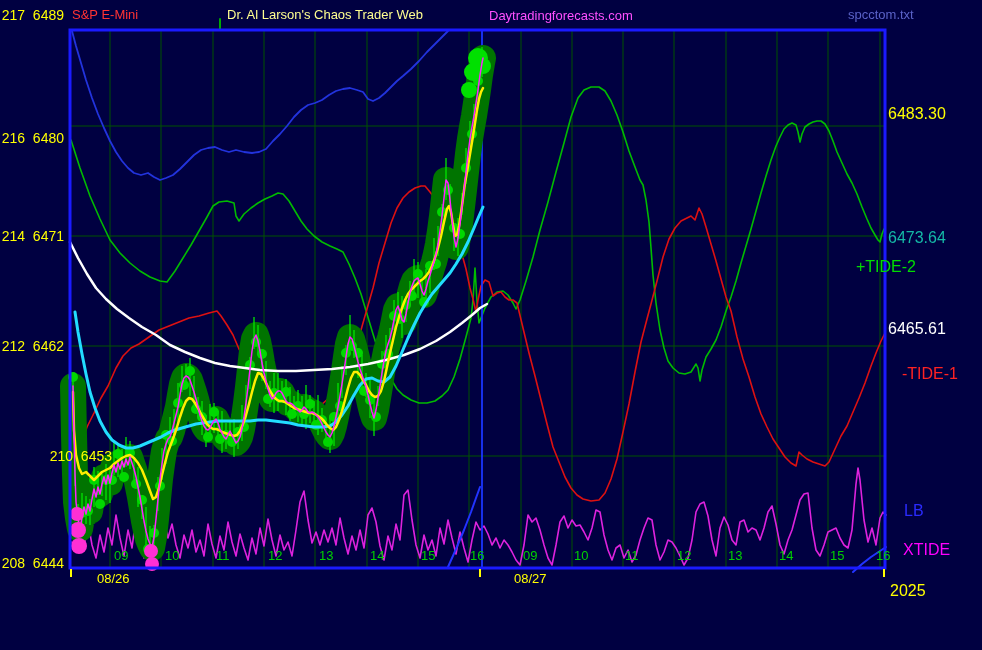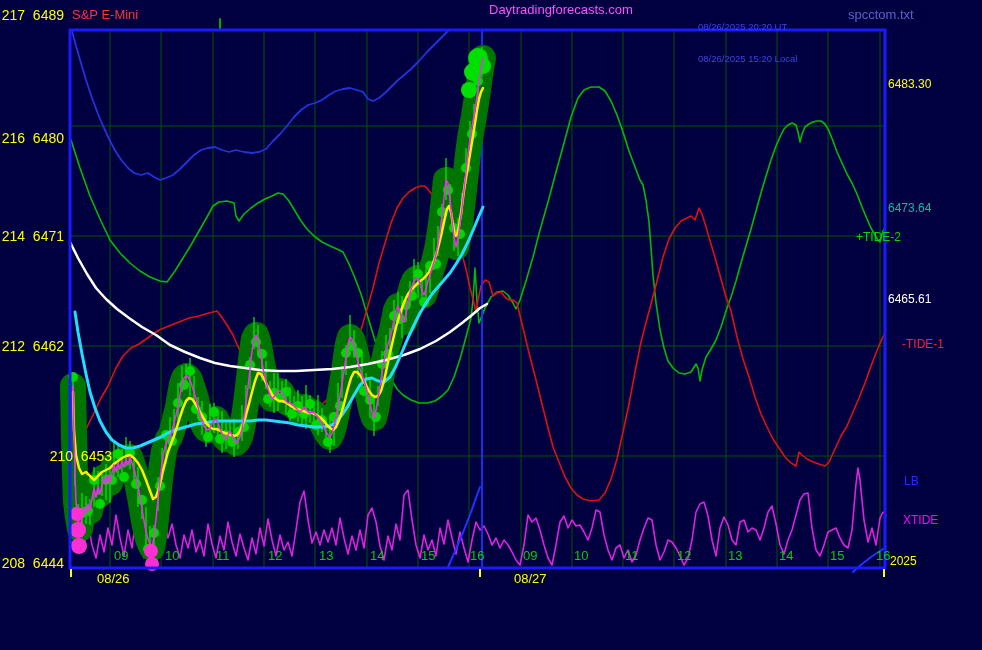--- a/index.html
+++ b/index.html
@@ -1,26 +1,26 @@
 <!DOCTYPE html>
 <html><head>
 <meta charset="utf-8">
 <style>
   html,body{margin:0;padding:0;background:#000041;}
   #stage{position:relative;width:982px;height:650px;background:#000041;overflow:hidden;
          font-family:"Liberation Sans",sans-serif;}
   .abs{position:absolute;white-space:pre;}
   .hdr-sym{left:72px;top:7px;color:#ff3333;font-size:13px;}
   .hdr-title{left:227px;top:7px;color:#ffff90;font-size:13px;}
-  .hdr-site{left:489px;top:2px;color:#ff50ff;font-size:13px;cursor:pointer;}
+  .hdr-site{left:489px;top:8px;color:#ff50ff;font-size:13px;cursor:pointer;}
   .hdr-ts{left:698px;top:1px;color:#3c45d8;font-size:9.5px;line-height:10.5px;}
   .hdr-file{left:848px;top:7px;color:#5a62c8;font-size:13px;}
   .copyright{left:473px;top:633px;color:#f0f000;font-size:13px;}
   .lbl-left{left:0;width:64px;text-align:right;color:#ffff00;font-size:14px;}
-  .lbl-right{font-size:12px;}
+  .lbl-right{font-size:16px;margin-top:28px;}
   .lbl-hour{color:#00d000;font-size:13px;}
   .lbl-date{color:#ffff00;font-size:13px;}
   svg{position:absolute;left:0;top:0;}
 </style>
 </head>
 <body>
 
 <div id="stage">
   <svg id="plot-svg" width="982" height="650">
       <rect x="70" y="30" width="815" height="538" fill="#000041"></rect>
@@ -239,25 +239,22 @@
       <circle cx="78" cy="530" r="8" fill="#ff2fd4"></circle>
       <circle cx="79" cy="546" r="8" fill="#ff2fd4"></circle>
       <circle cx="151" cy="551" r="7" fill="#ff2fd4"></circle>
       <circle cx="152" cy="564" r="7" fill="#ff2fd4"></circle>
       <rect x="70" y="30" width="815" height="538" fill="none" stroke="#1a1aff" stroke-width="3"></rect>
       <line x1="71" y1="569" x2="71" y2="577" stroke="#ffff00" stroke-width="2"></line>
       <line x1="480" y1="569" x2="480" y2="577" stroke="#ffff00" stroke-width="2"></line>
       <line x1="884" y1="569" x2="884" y2="577" stroke="#ffff00" stroke-width="2"></line>
     </svg>
   <span class="abs hdr-sym">S&amp;P E-Mini</span>
+  <span class="abs hdr-title">Dr. Al Larson's Chaos Trader Web</span>
   <span class="abs hdr-site">Daytradingforecasts.com</span>
-  <div class="abs hdr-ts">
-    <div>08/26/2025 20:20 UT</div>
-    <div>08/26/2025 15:20 Local</div>
-  </div>
   <span class="abs hdr-file">spcctom.txt</span>
   <div id="labels">
       <div class="abs lbl-left" style="top: 7px;">217  6489</div>
       <div class="abs lbl-left" style="top: 130px;">216  6480</div>
       <div class="abs lbl-left" style="top: 228px;">214  6471</div>
       <div class="abs lbl-left" style="top: 338px;">212  6462</div>
       <div class="abs lbl-left" style="top: 448px; padding-left: 48px;">210  6453</div>
       <div class="abs lbl-left" style="top: 555px;">208  6444</div>
       <div class="abs lbl-right" style="top: 77px; left: 888px; color: rgb(255, 255, 0);">6483.30</div>
       <div class="abs lbl-right" style="top: 201px; left: 888px; color: #14b8a6;">6473.64</div>

